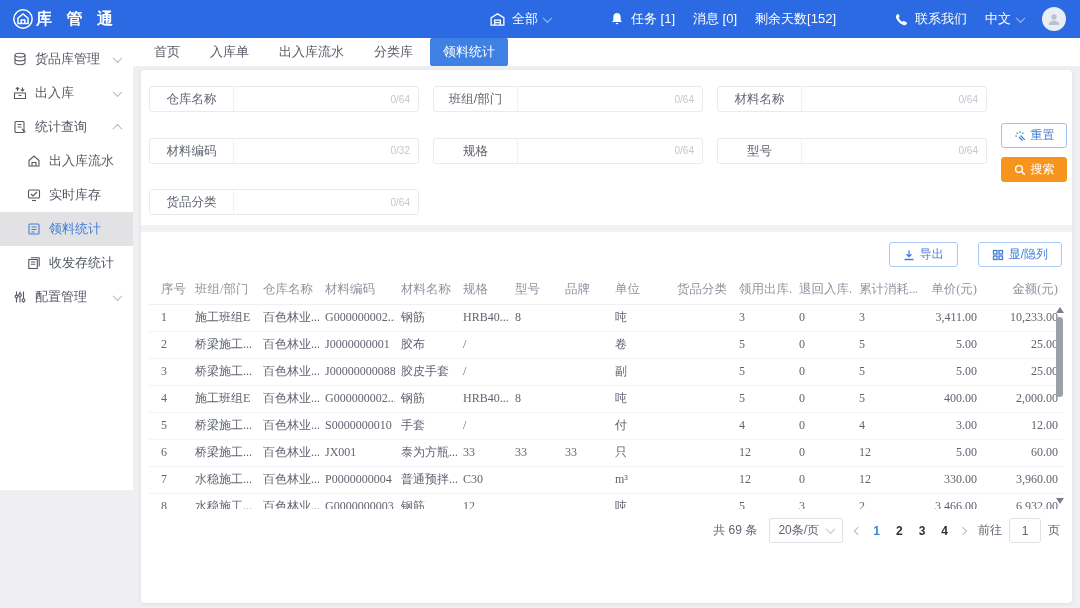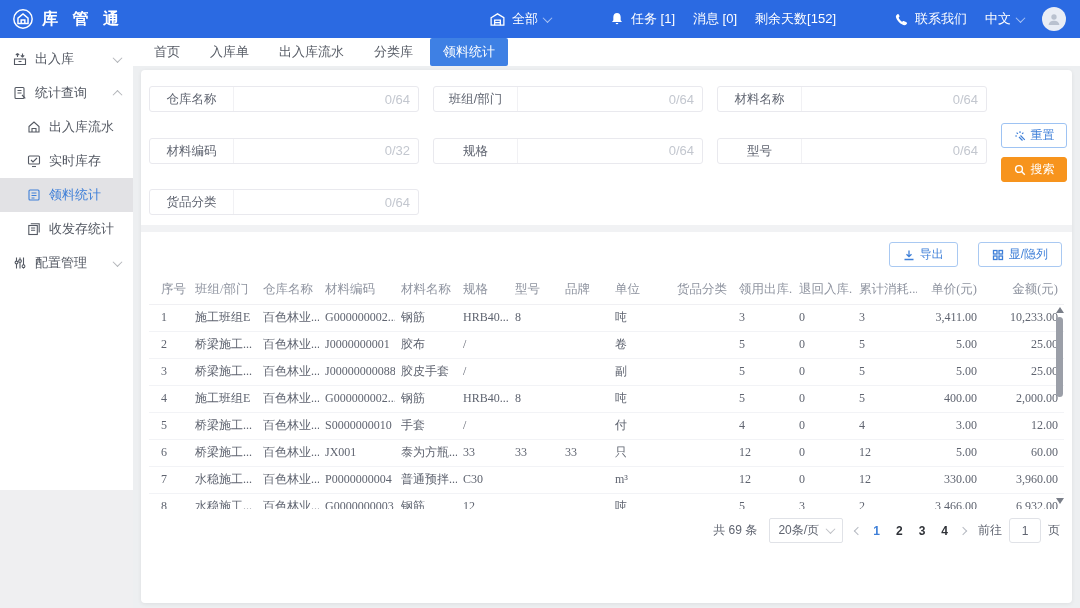--- a/index.html
+++ b/index.html
@@ -1,21 +1,21 @@
 <!DOCTYPE html>
 <html><head>
 <meta charset="utf-8">
 <style>
   * { box-sizing: border-box; margin: 0; padding: 0; }
   html,body { width:1080px; height:608px; overflow:hidden; }
   body { font-family:"Liberation Sans","DejaVu Sans",sans-serif; background:#edeff1; font-size:13px; }
 
   
   .topbar { height:38px; background:#2b6ae2; color:#fff; display:flex; align-items:center; padding:0 14px 0 12px; }
-  .logo { display:flex; align-items:center; gap:8px; }
+  .logo { display:flex; align-items:center; gap:2px; }
   .logo-text { font-size:16px; font-weight:bold; letter-spacing:5px; }
   .tb-right { margin-left:auto; display:flex; align-items:center; gap:18px; font-size:13px; }
   .tb-item { display:flex; align-items:center; gap:6px; cursor:default; }
   .tb-gap-xl { margin-left:40px; }
   .chev { width:7px; height:7px; border-right:1.5px solid currentColor; border-bottom:1.5px solid currentColor; display:inline-block; }
   .chev.down { transform:rotate(45deg) translate(-1px,-1px); }
   .chev.up { transform:rotate(-135deg) translate(-1px,-1px); }
   .chev.dim { opacity:.6; }
   .avatar { width:24px; height:24px; border-radius:50%; background:#e9edf5; display:flex; align-items:center; justify-content:center; }
 
@@ -36,21 +36,21 @@
   .tab.active { background:#3e80e4; color:#fff; }
 
   .content { flex:1; padding:4px 8px 13px 8px; }
   .panel { background:#fff; border-radius:4px; height:533px; padding:8px 8px 0 8px; box-shadow:0 1px 4px rgba(0,0,0,.07); position:relative; }
 
   
   .filter-grid { display:grid; grid-template-columns:270px 270px 270px 1fr; column-gap:14px; row-gap:7px; padding:8px 0 8px 0; }
   .field { height:26px; border:1px solid #e9e9ee; border-radius:3px; display:flex; align-items:center; background:#fff; overflow:hidden; }
   .field .flbl { width:84px; flex-shrink:0; text-align:center; font-size:12.5px; color:#5f6470; border-right:1px solid #f1f1f4; line-height:24px; white-space:nowrap; }
   .field input { flex:1; min-width:0; border:0; outline:0; padding:0 6px; font-size:12px; color:#333; background:transparent; }
-  .field .cnt { color:#c3c7cf; font-size:13px; padding-right:8px; flex-shrink:0; }
+  .field .cnt { color:#c3c7cf; font-size:10px; padding-right:8px; flex-shrink:0; }
   .fbtns { grid-column:4; grid-row:1 / span 2; display:flex; flex-direction:column; align-items:flex-end; gap:9px; padding-top:1px;margin-top:36px; }
   .btn { height:25px; width:66px; border-radius:3px; font-size:12px; display:flex; align-items:center; justify-content:center; gap:5px; cursor:pointer; font-family:inherit; }
   .btn-reset { background:#fff; border:1px solid #9ec3f3; color:#3e7fd8; }
   .btn-search { background:#f7941d; border:1px solid #f7941d; color:#fff; }
 
   .divider { height:7px; background:#f1f2f4; margin:2px -8px 0 -8px; }
 
   
   .toolbar { display:flex; justify-content:flex-end; gap:20px; padding:10px 2px 9px 0; }
   .btn-outline { height:25px; padding:0 13px; background:#fff; border:1px solid #a9c9f2; color:#3e7fd8; border-radius:3px; font-size:12px; display:flex; align-items:center; gap:5px; cursor:pointer; font-family:inherit; }
@@ -155,20 +155,31 @@
       </svg>
     </div>
   </div>
 </header>
 
 <div class="app">
 
   <aside class="sidebar">
     <nav class="menu">
 
+      <div class="mi">
+        <span class="ic">
+          <svg width="14" height="14" viewBox="0 0 14 14" fill="none" stroke="currentColor" stroke-width="1.1">
+            <ellipse cx="7" cy="3.2" rx="5" ry="1.9"></ellipse>
+            <path d="M2 3.2 V10.8 C2 11.8 4.2 12.7 7 12.7 C9.8 12.7 12 11.8 12 10.8 V3.2"></path>
+            <path d="M2 7 C2 8 4.2 8.9 7 8.9 C9.8 8.9 12 8 12 7"></path>
+          </svg>
+        </span>
+        <span class="lbl">货品库管理</span>
+        <span class="chev down"></span>
+      </div>
 
       <div class="mi">
         <span class="ic">
           <svg width="14" height="14" viewBox="0 0 14 14" fill="none" stroke="currentColor" stroke-width="1.1">
             <path d="M4.5 5 V1.5 M4.5 1.5 L2.8 3.2 M4.5 1.5 L6.2 3.2"></path>
             <path d="M9.5 1.5 V5 M9.5 5 L7.8 3.3 M9.5 5 L11.2 3.3"></path>
             <path d="M1.5 7 H12.5 V12.5 H1.5 Z"></path>
             <path d="M5.5 9.5 H8.5"></path>
           </svg>
         </span>

